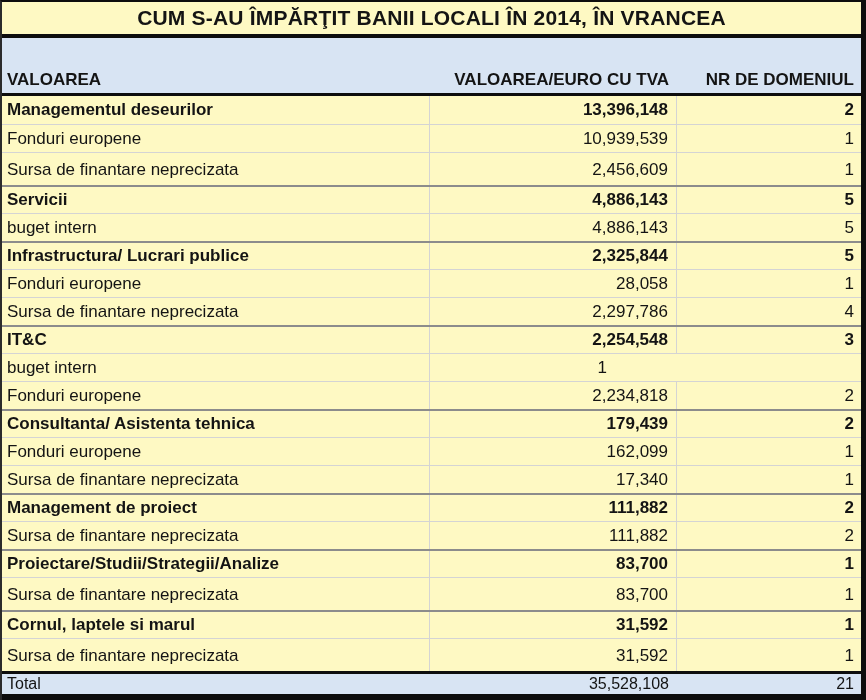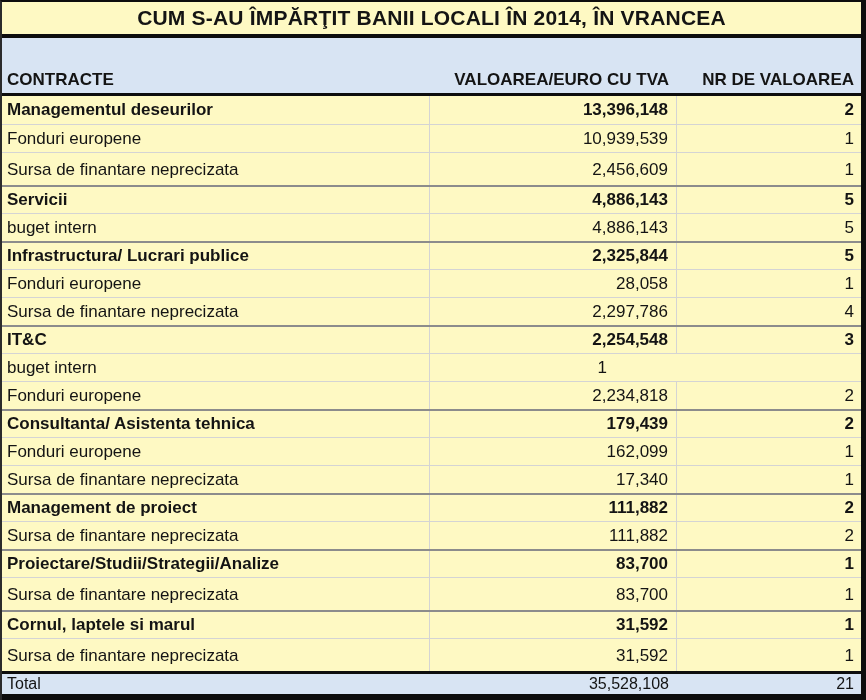--- a/index.html
+++ b/index.html
@@ -66,23 +66,23 @@
   }
   .bottom-bar { flex: 1 1 auto; min-height: 5px; background: var(--frame); }
 </style>
 </head>
 <body>
 
 <div class="sheet">
   <div class="title-row">CUM S-AU ÎMPĂRŢIT BANII LOCALI ÎN 2014, ÎN VRANCEA</div>
 
   <div class="header-row">
-    <div class="cell cell-domain">CONTRACTE</div>
+    <div class="cell cell-domain">VALOAREA</div>
     <div class="cell cell-value">VALOAREA/EURO CU TVA</div>
-    <div class="cell cell-contracts">NR DE VALOAREA</div>
+    <div class="cell cell-contracts">NR DE DOMENIUL</div>
   </div>
 
   <div class="body">
       <div class="row category">
         <div class="cell cell-domain">Managementul deseurilor</div>
         <div class="cell cell-value">13,396,148</div>
         <div class="cell cell-contracts">2</div>
       </div>
       <div class="row sub">
         <div class="cell cell-domain">Fonduri europene</div>

